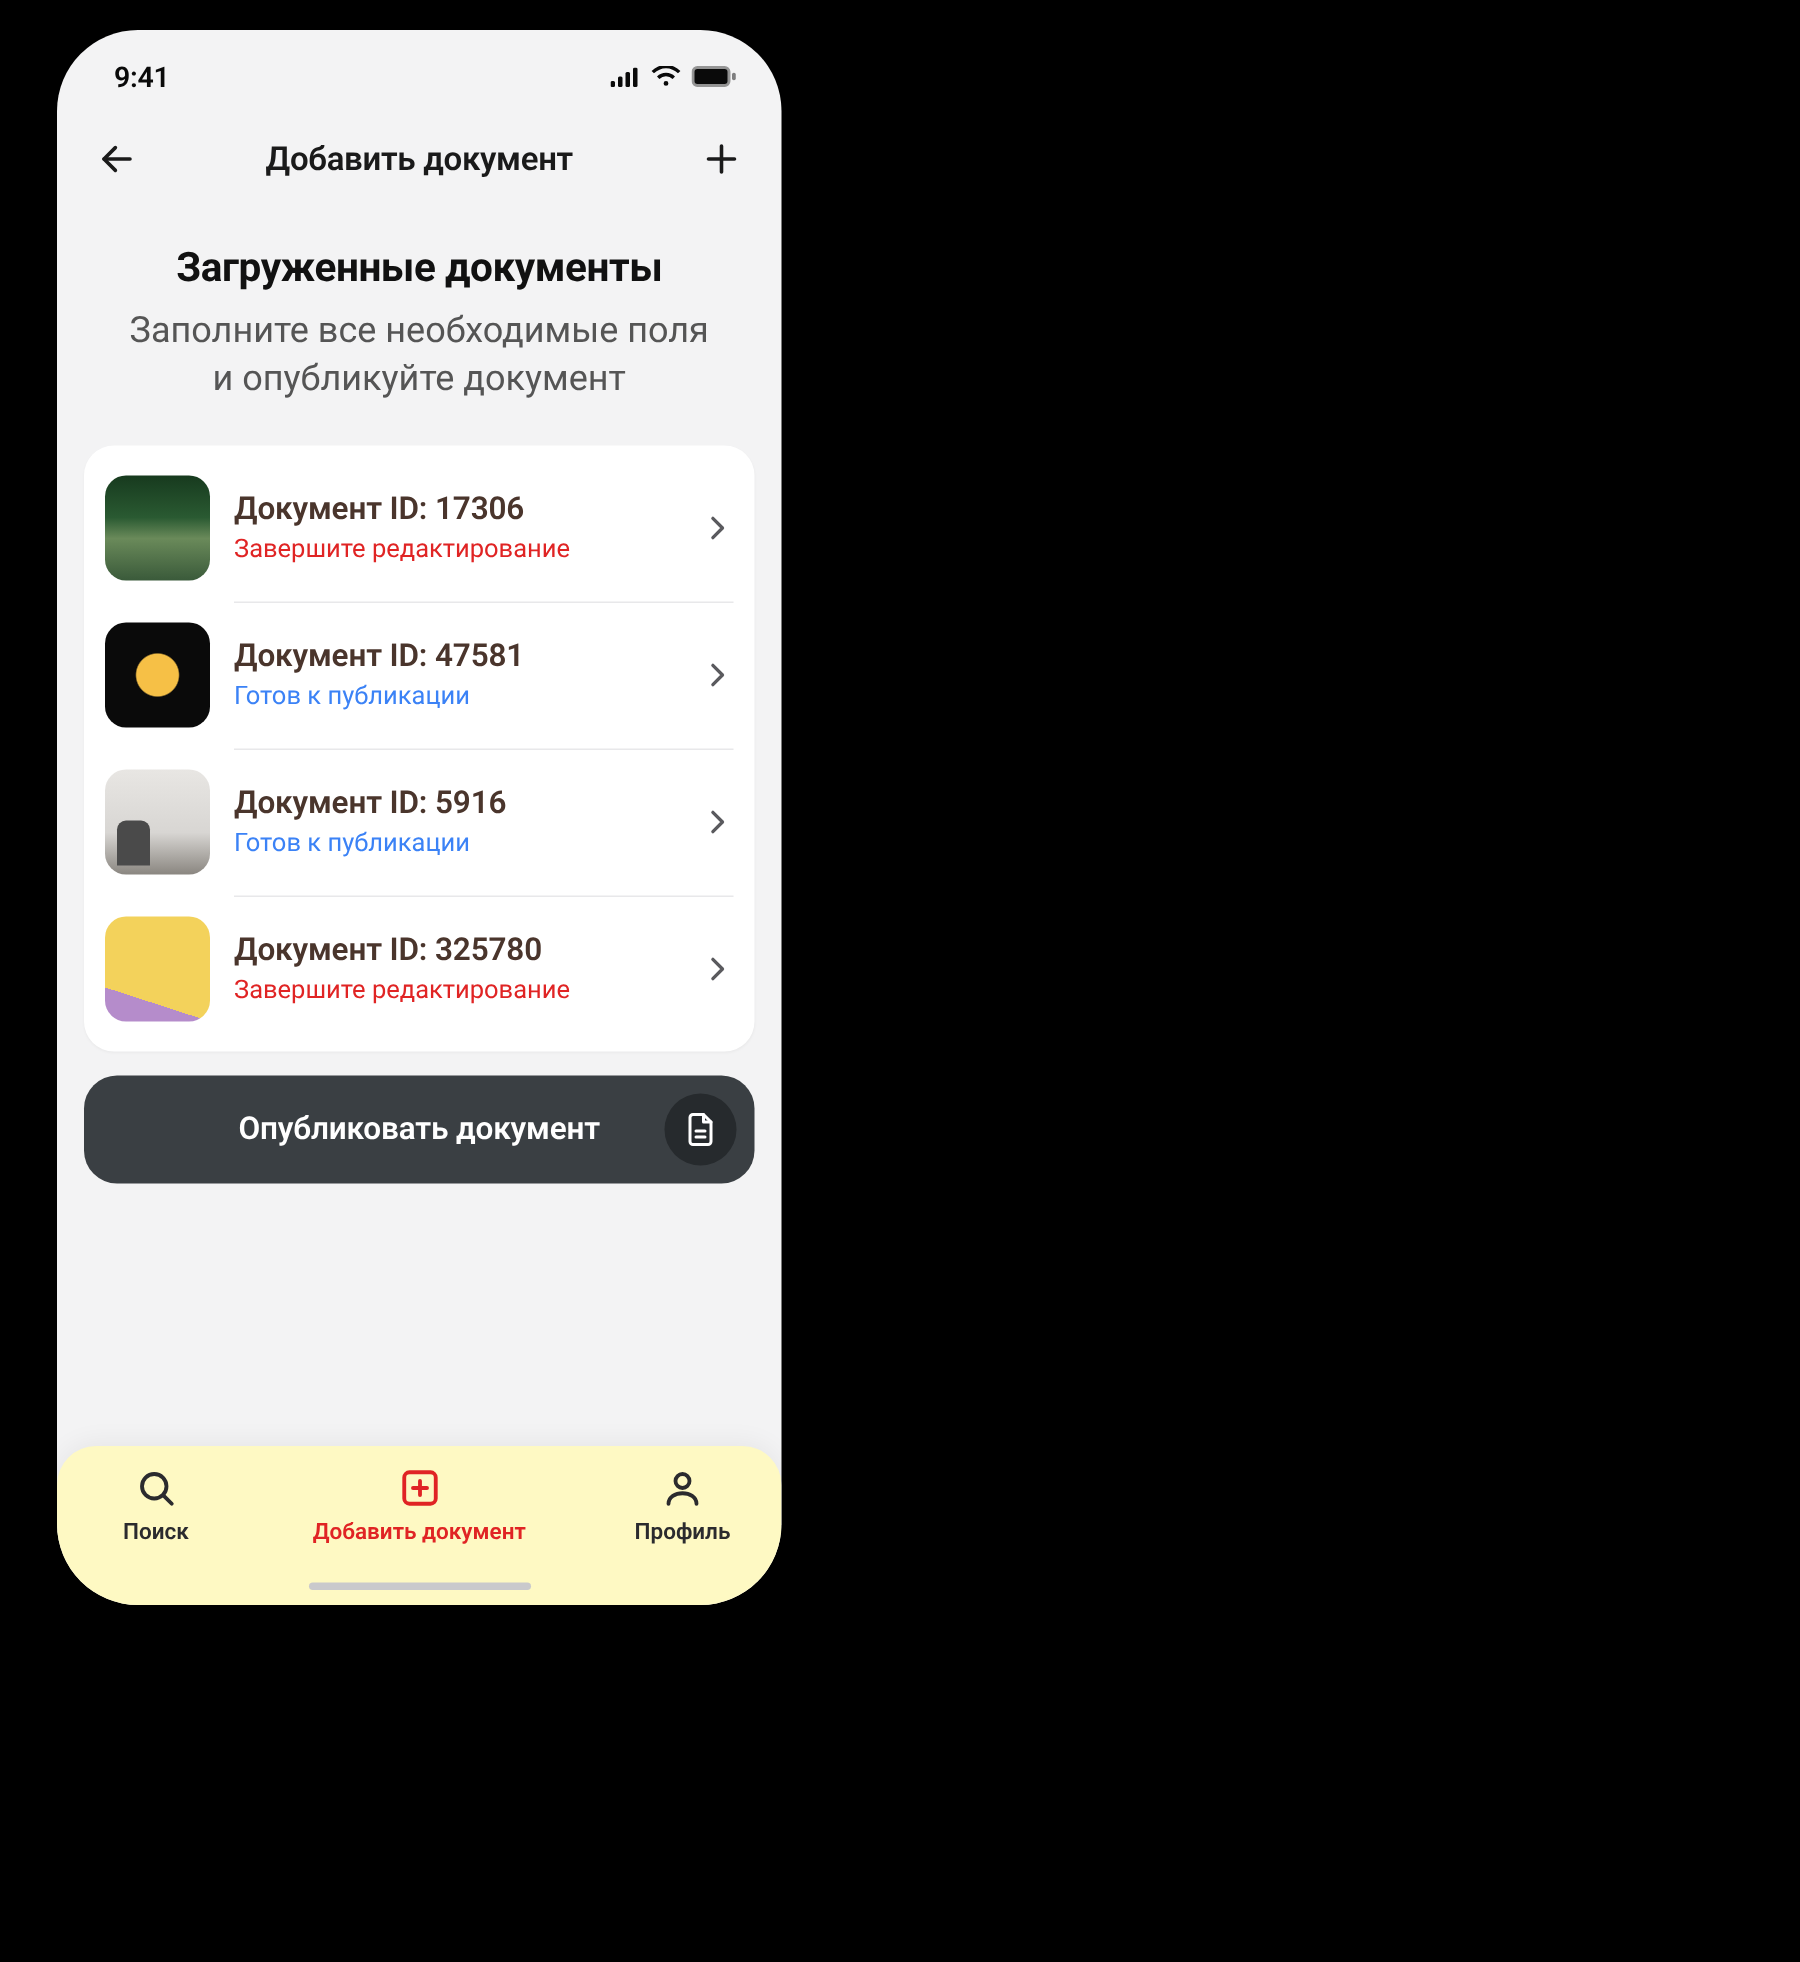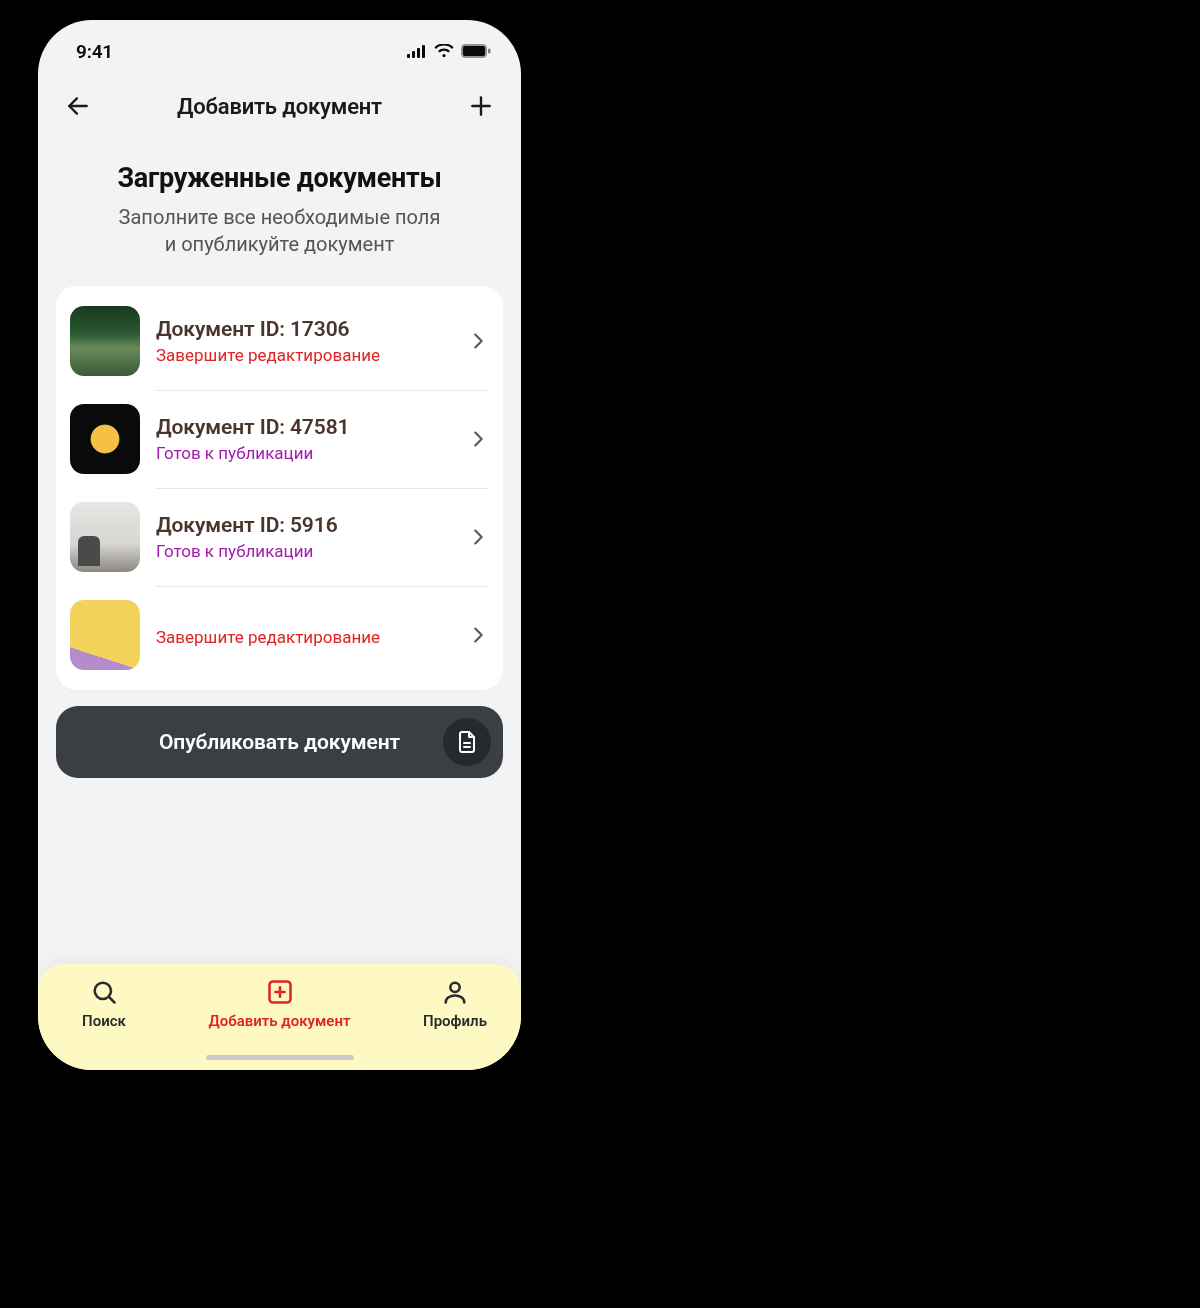--- a/index.html
+++ b/index.html
@@ -67,21 +67,21 @@
     padding: 28px 24px 0 24px;
   }
   .page-title {
     font-size: 27px;
     font-weight: 700;
     color: #111;
     letter-spacing: -0.3px;
   }
   .page-subtitle {
     margin-top: 10px;
-    font-size: 20px;
+    font-size: 24px;
     line-height: 1.35;
     color: #555;
   }
   
   .card {
     margin: 28px 18px 0 18px;
     background: #fff;
     border-radius: 20px;
     padding: 6px 0;
     box-shadow: 0 1px 2px rgba(0,0,0,0.04);
@@ -113,21 +113,21 @@
     font-size: 21px;
     font-weight: 600;
     color: #4a352c;
     letter-spacing: -0.1px;
   }
   .row-status {
     margin-top: 4px;
     font-size: 17px;
   }
   .status-warn { color: #e02424; }
-  .status-ready { color: #a21caf; }
+  .status-ready { color: #3b82f6; }
   .chevron {
     width: 22px; height: 22px;
     color: #5a5a5e;
     flex-shrink: 0;
   }
   
   .publish-btn {
     margin: 16px 18px 0 18px;
     background: #3a3f43;
     border-radius: 22px;
@@ -290,20 +290,21 @@
       <span class="chevron">
         <svg width="22" height="22" viewBox="0 0 24 24" fill="none" stroke="currentColor" stroke-width="2.4" stroke-linecap="round" stroke-linejoin="round">
             <polyline points="9 5 16 12 9 19"></polyline>
           </svg>
       </span>
     </div>
 
     <div class="row">
       <div class="thumb thumb-macarons"></div>
       <div class="row-body">
+        <div class="row-title">Документ ID: 325780</div>
         <div class="row-status status-warn">Завершите редактирование</div>
       </div>
       <span class="chevron">
         <svg width="22" height="22" viewBox="0 0 24 24" fill="none" stroke="currentColor" stroke-width="2.4" stroke-linecap="round" stroke-linejoin="round">
             <polyline points="9 5 16 12 9 19"></polyline>
           </svg>
       </span>
     </div>
 
   </div>

